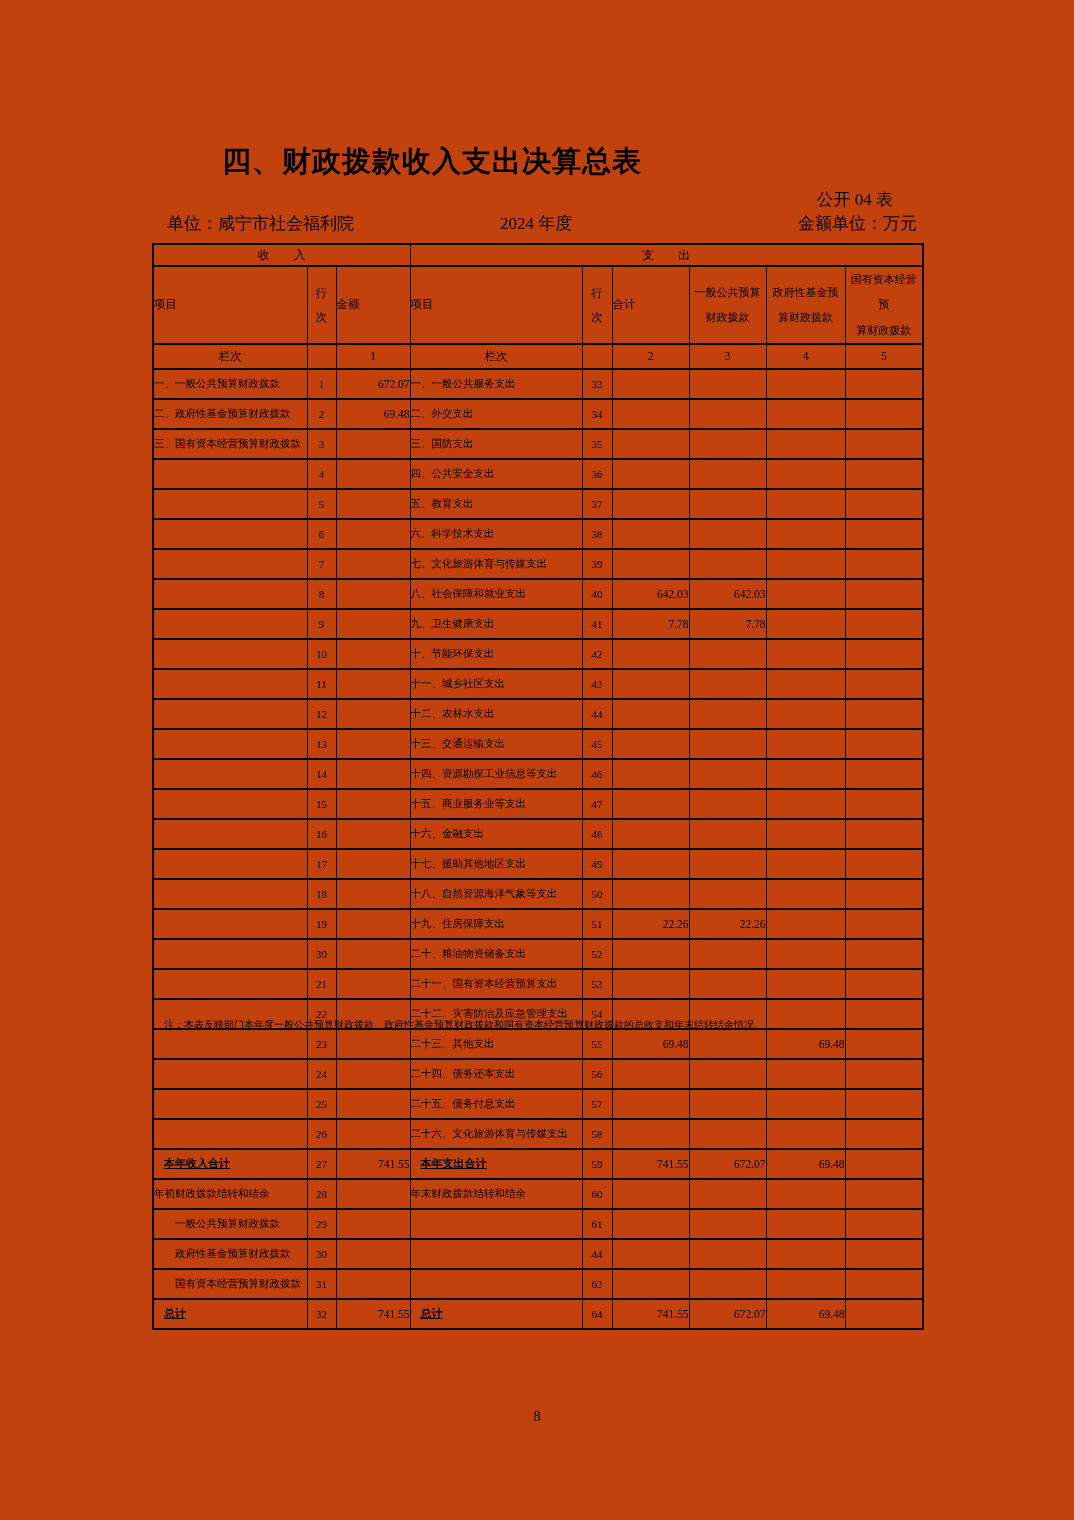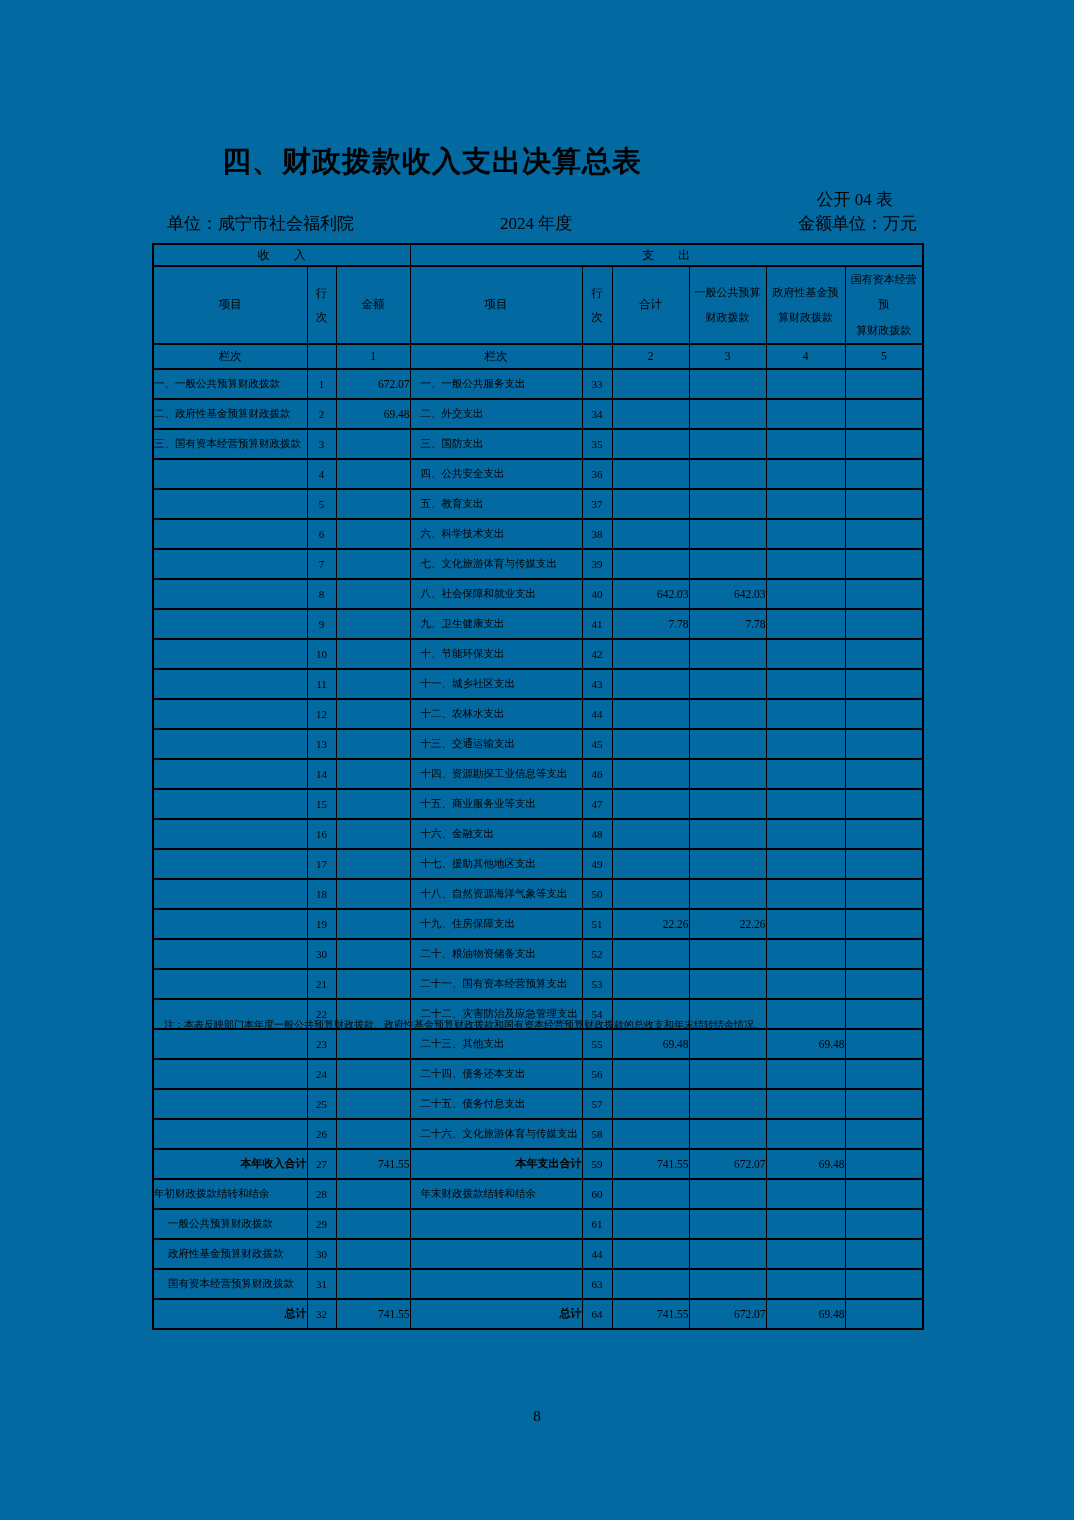--- a/index.html
+++ b/index.html
@@ -1,21 +1,21 @@
 <!DOCTYPE html>
 <html lang="zh"><head>
 <meta charset="utf-8">
 <style>
   html, body { margin: 0; padding: 0; background: #888; }
   .sheet {
     position: relative;
     width: 1074px;
     height: 1520px;
     margin: 0 auto;
-    background: #0369a1;
+    background: #c2410c;
     font-family: "Liberation Serif", "DejaVu Serif", serif;
     color: #000000;
   }
   .page-title {
     position: absolute;
     left: 222px; top: 142px;
     font-family: "DejaVu Sans", "Liberation Sans", sans-serif;
     font-weight: bold;
     font-size: 29px;
     letter-spacing: 1px;
@@ -47,36 +47,37 @@
     vertical-align: middle;
     font-weight: normal;
     overflow: hidden;
   }
   tr.group-row  { height: 22px; border-radius: 9px; }
   tr.head-row   { height: 70px; }
   tr.colno-row  { height: 25px; }
   tbody tr      { height: 30px; }
 
   .th-group { font-size: 12px; text-align: center; }
-  .th-plain { font-size: 11.5px; text-align: center; }
+  .th-plain { font-size: 11.5px; text-align: left; }
   .th-multi { font-size: 11px; text-align: center; white-space: pre-line; line-height: 2.3; border-radius: 25px; }
   .th-vert  { font-size: 11.5px; text-align: center; white-space: pre-line; line-height: 2.1; }
   .colno    { font-size: 11.5px; text-align: center; }
 
   .c-item { font-size: 10.5px; text-align: left; padding: 0 3px 0 5px; white-space: nowrap; }
-  .c-item.expense { padding-left: 10px; }
+  .c-item.expense { }
   .c-no   { font-size: 11px; text-align: center; }
   .c-num  { font-size: 11.5px; text-align: right; padding-right: 7px; white-space: nowrap; }
   tr.row-bold .c-item {
     font-weight: bold;
-    text-align: right;
-    padding-left: 0; padding-right: 0;
+    text-align: left;
+    padding-left: 10px; padding-right: 0;
     font-size: 11px;
-  }
-  .c-item.indent { padding-left: 14px; }
+    text-decoration: underline;
+  }
+  .c-item.indent { padding-left: 21px; }
 
   .table-note {
     position: absolute;
     left: 164px; top: 1018px;
     font-size: 10px;
     white-space: nowrap;
   }
   .page-number {
     position: absolute;
     left: 0; top: 1408px;

